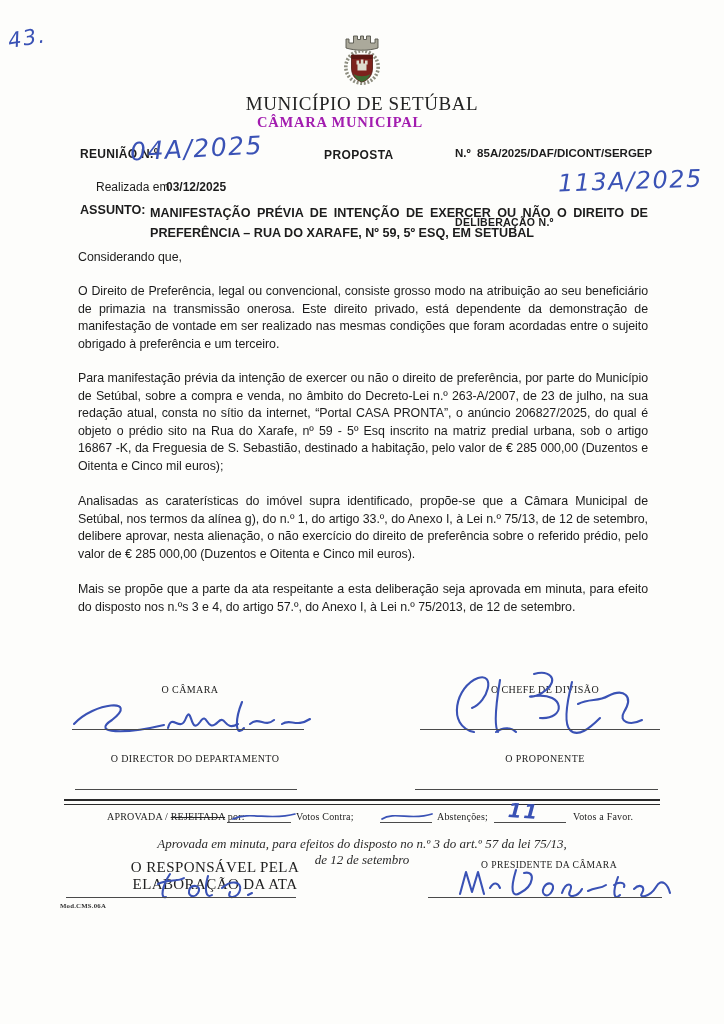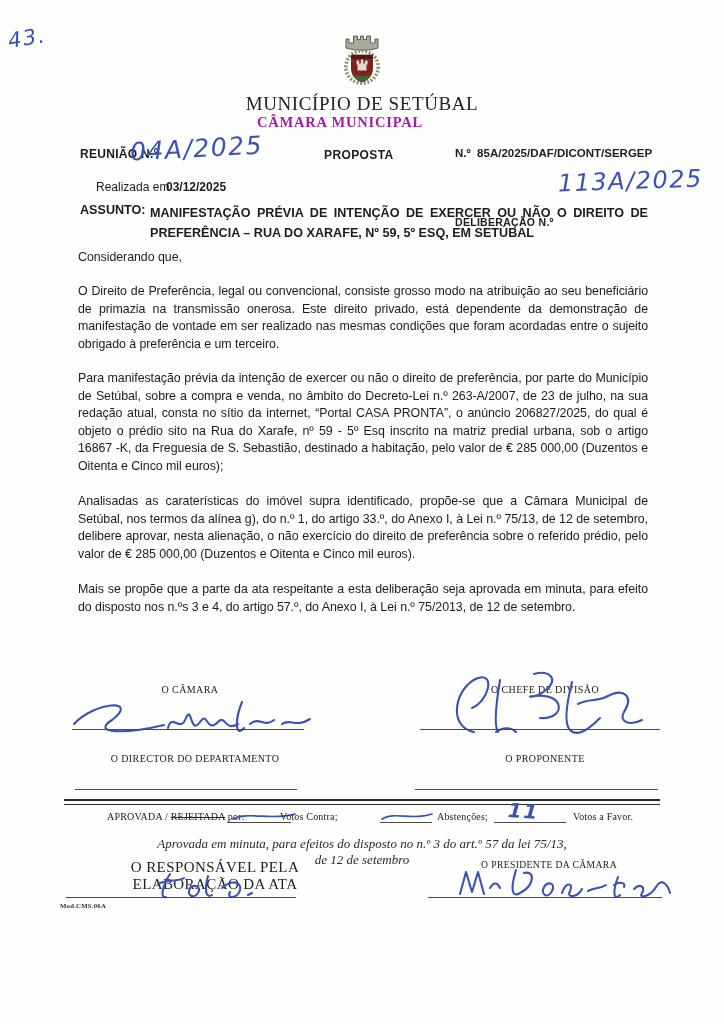--- a/index.html
+++ b/index.html
@@ -108,21 +108,21 @@
   <div class="abs aprv" style="left:107px;top:811px;">
     <span>APROVADA /</span>
     <span class="struck">REJEITADA</span>
     <span>por:</span>
   </div>
 
   <div class="abs sigline" style="left:227px;top:822px;width:64px;border-bottom-width:1.6px;"></div>
   <svg class="sig thin abs" style="left:229px;top:808px;" width="70" height="16" viewBox="0 0 70 16">
     <path d="M4,11 C20,3 42,13 66,6"></path>
   </svg>
-  <div class="abs aprv" style="left:280px;top:811px;">Votos Contra;</div>
+  <div class="abs aprv" style="left:296px;top:811px;">Votos Contra;</div>
 
   <div class="abs sigline" style="left:380px;top:822px;width:52px;border-bottom-width:1.6px;"></div>
   <svg class="sig thin abs" style="left:378px;top:808px;" width="58" height="16" viewBox="0 0 58 16">
     <path d="M4,11 C16,3 34,13 54,6"></path>
   </svg>
   <div class="abs aprv" style="left:437px;top:811px;">Abstenções;</div>
 
   <div class="abs sigline" style="left:494px;top:822px;width:72px;border-bottom-width:1.6px;"></div>
   <div class="abs ink hw" style="left:508px;top:799px;font-size:20px;font-weight:bold;transform:rotate(4deg);">11</div>
   <div class="abs aprv" style="left:573px;top:811px;">Votos a Favor.</div>

